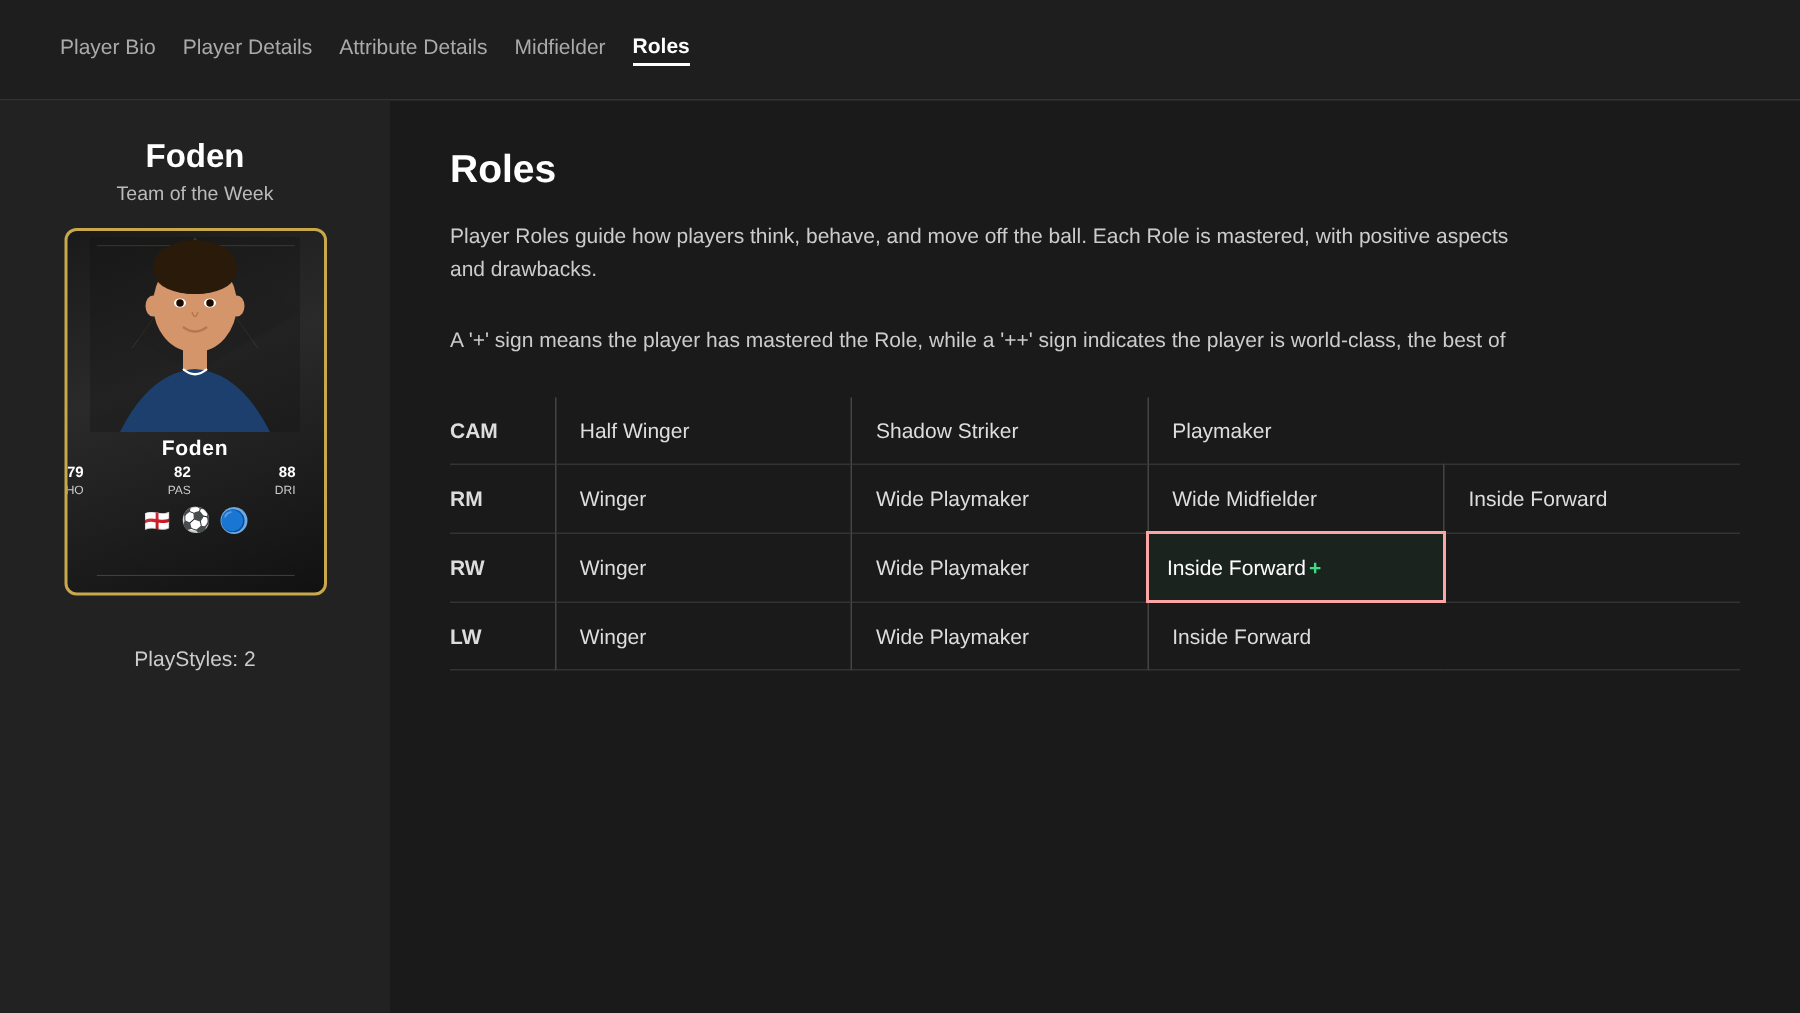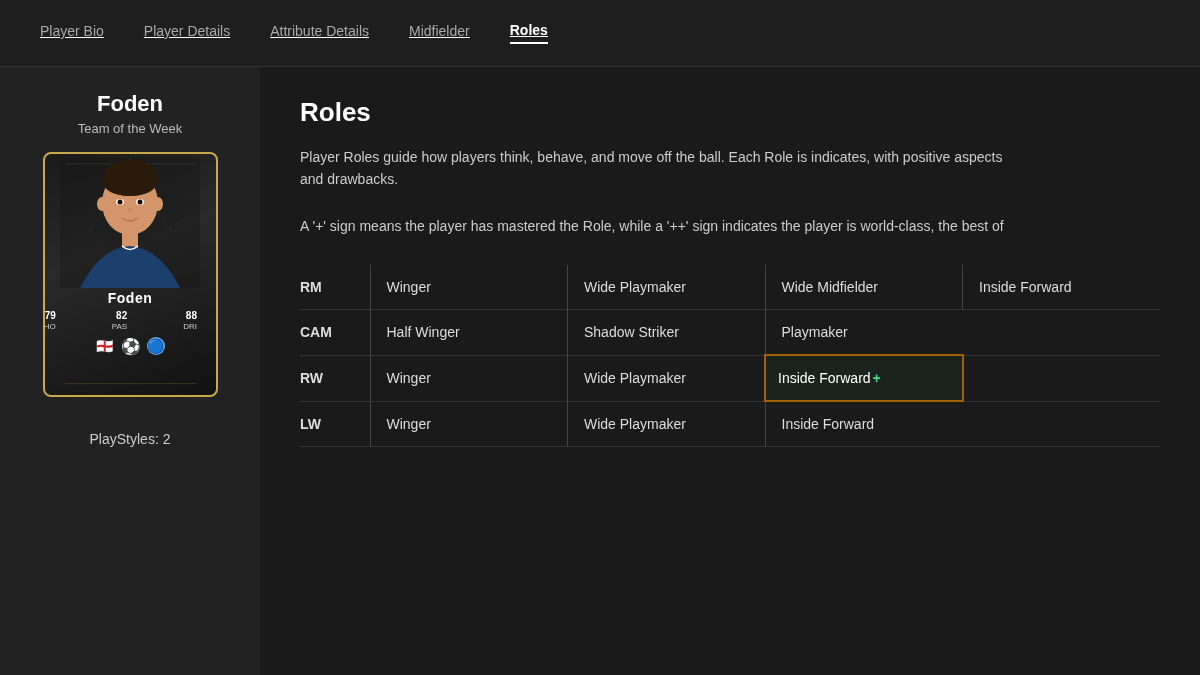--- a/index.html
+++ b/index.html
@@ -9,25 +9,24 @@
       font-family: 'Arial', sans-serif;
       width: 1200px;
       height: 675px;
       overflow: hidden;
     }
 
     
     .top-nav {
       display: flex;
       align-items: center;
-      gap: 40px;
+      gap: 18px;
       padding: 22px 40px;
       border-bottom: 1px solid #333;
       background: #1e1e1e;
-      text-decoration: underline;
     }
     .nav-item {
       font-size: 14px;
       color: #aaa;
       cursor: pointer;
       padding-bottom: 4px;
     }
     .nav-item.active {
       color: #fff;
       font-weight: bold;
@@ -219,21 +218,21 @@
       color: #ddd;
       font-weight: 600;
       width: 70px;
       padding-left: 0;
     }
     .role-cell {
       border-left: 1px solid #444;
       min-width: 140px;
     }
     .role-cell.highlighted {
-      border: 2px solid #a16207;
+      border: 2px solid #fca5a5;
       color: #fff;
       font-weight: 500;
       background: rgba(61,220,132,0.05);
       padding-left: 12px;
     }
     .role-cell.highlighted .role-plus {
       color: #3ddc84;
       font-weight: bold;
       margin-left: 2px;
     }
@@ -334,37 +333,37 @@
 
         <span class="club-icon" style="font-size:14px; background:#6CABDD; border-radius:50%; width:18px;height:18px;display:inline-flex;align-items:center;justify-content:center;">🔵</span>
       </div>
     </div>
 
     <div class="playstyles-text">PlayStyles: 2</div>
   </div>
 
   <div class="right-panel">
     <h1 class="roles-title">Roles</h1>
-    <p class="roles-desc">Player Roles guide how players think, behave, and move off the ball. Each Role is indicates, with positive aspects and drawbacks.</p>
+    <p class="roles-desc">Player Roles guide how players think, behave, and move off the ball. Each Role is mastered, with positive aspects and drawbacks.</p>
     <p class="roles-desc-2">A '+' sign means the player has mastered the Role, while a '++' sign indicates the player is world-class, the best of</p>
 
     <table class="roles-table">
       <tbody id="roles-tbody">
       <tr>
+            <td>CAM</td>
+            <td class="role-cell">Half Winger</td>
+            <td class="role-cell">Shadow Striker</td>
+            <td class="role-cell">Playmaker</td>
+          </tr>
+          <tr>
             <td>RM</td>
             <td class="role-cell">Winger</td>
             <td class="role-cell">Wide Playmaker</td>
             <td class="role-cell">Wide Midfielder</td>
             <td class="role-cell">Inside Forward</td>
-          </tr>
-          <tr>
-            <td>CAM</td>
-            <td class="role-cell">Half Winger</td>
-            <td class="role-cell">Shadow Striker</td>
-            <td class="role-cell">Playmaker</td>
           </tr>
           <tr>
             <td>RW</td>
             <td class="role-cell">Winger</td>
             <td class="role-cell">Wide Playmaker</td>
             <td class="role-cell highlighted">Inside Forward<span class="role-plus">+</span></td>
           </tr>
           <tr>
             <td>LW</td>
             <td class="role-cell">Winger</td>

